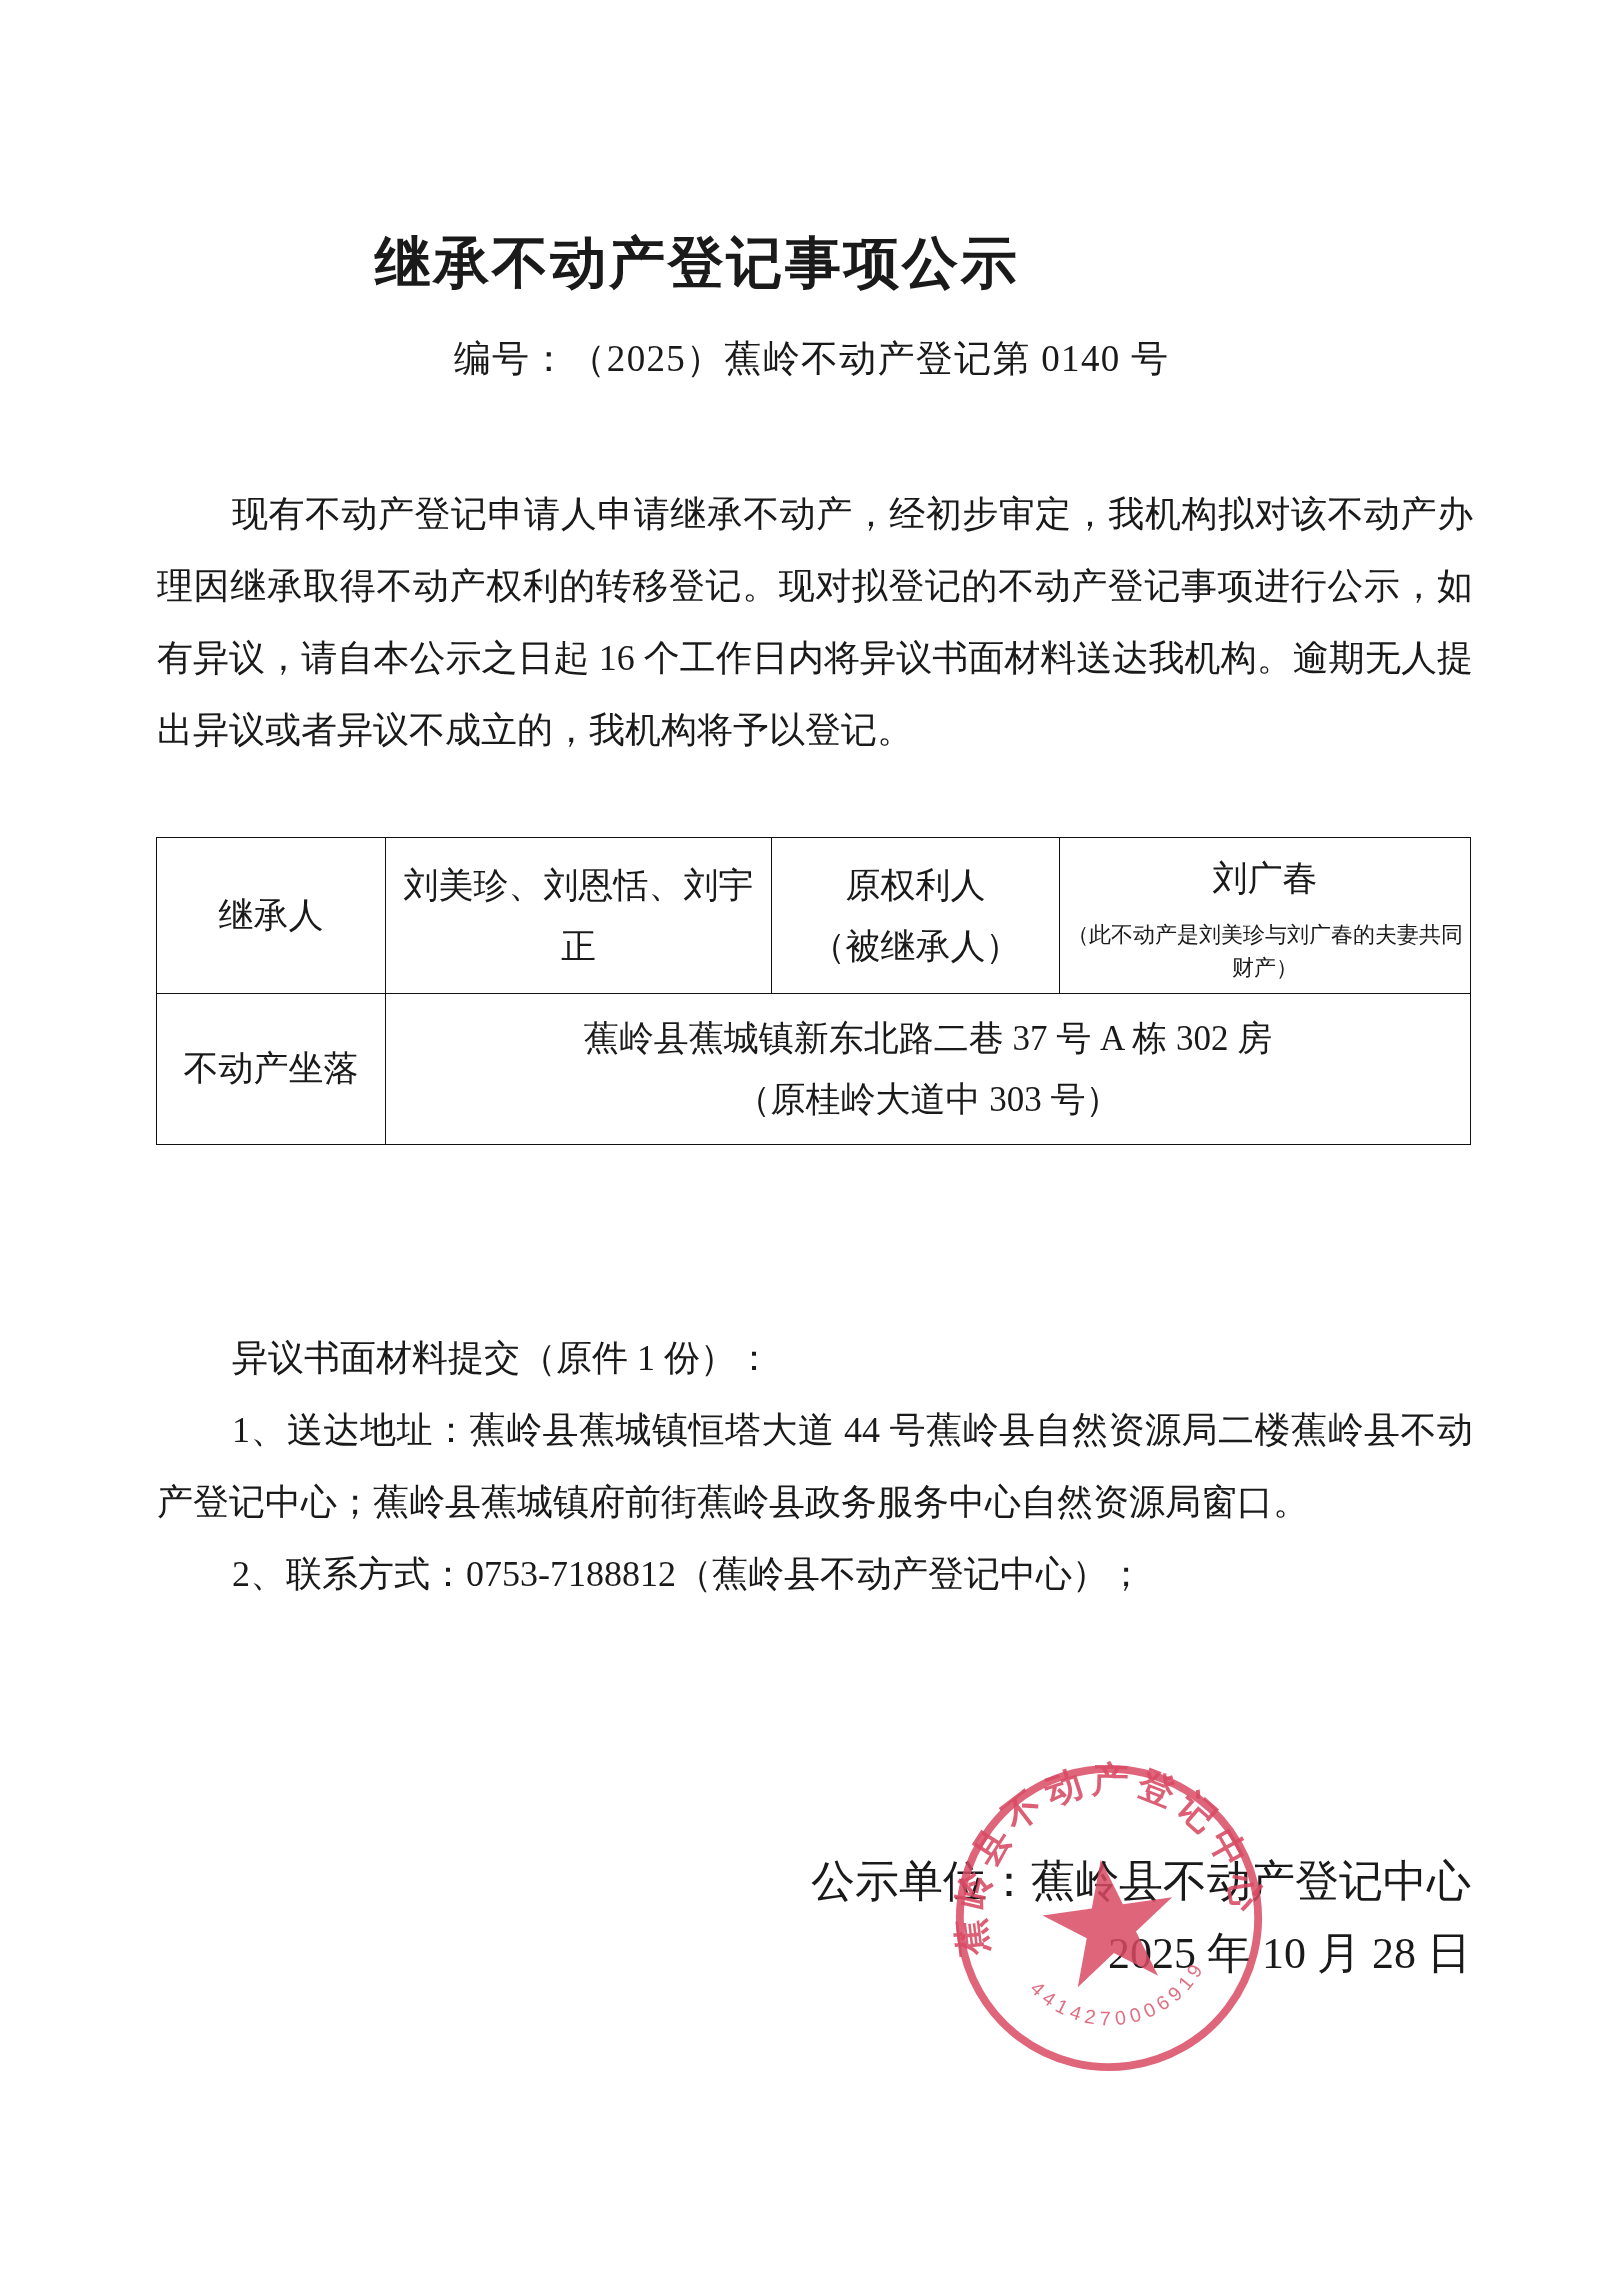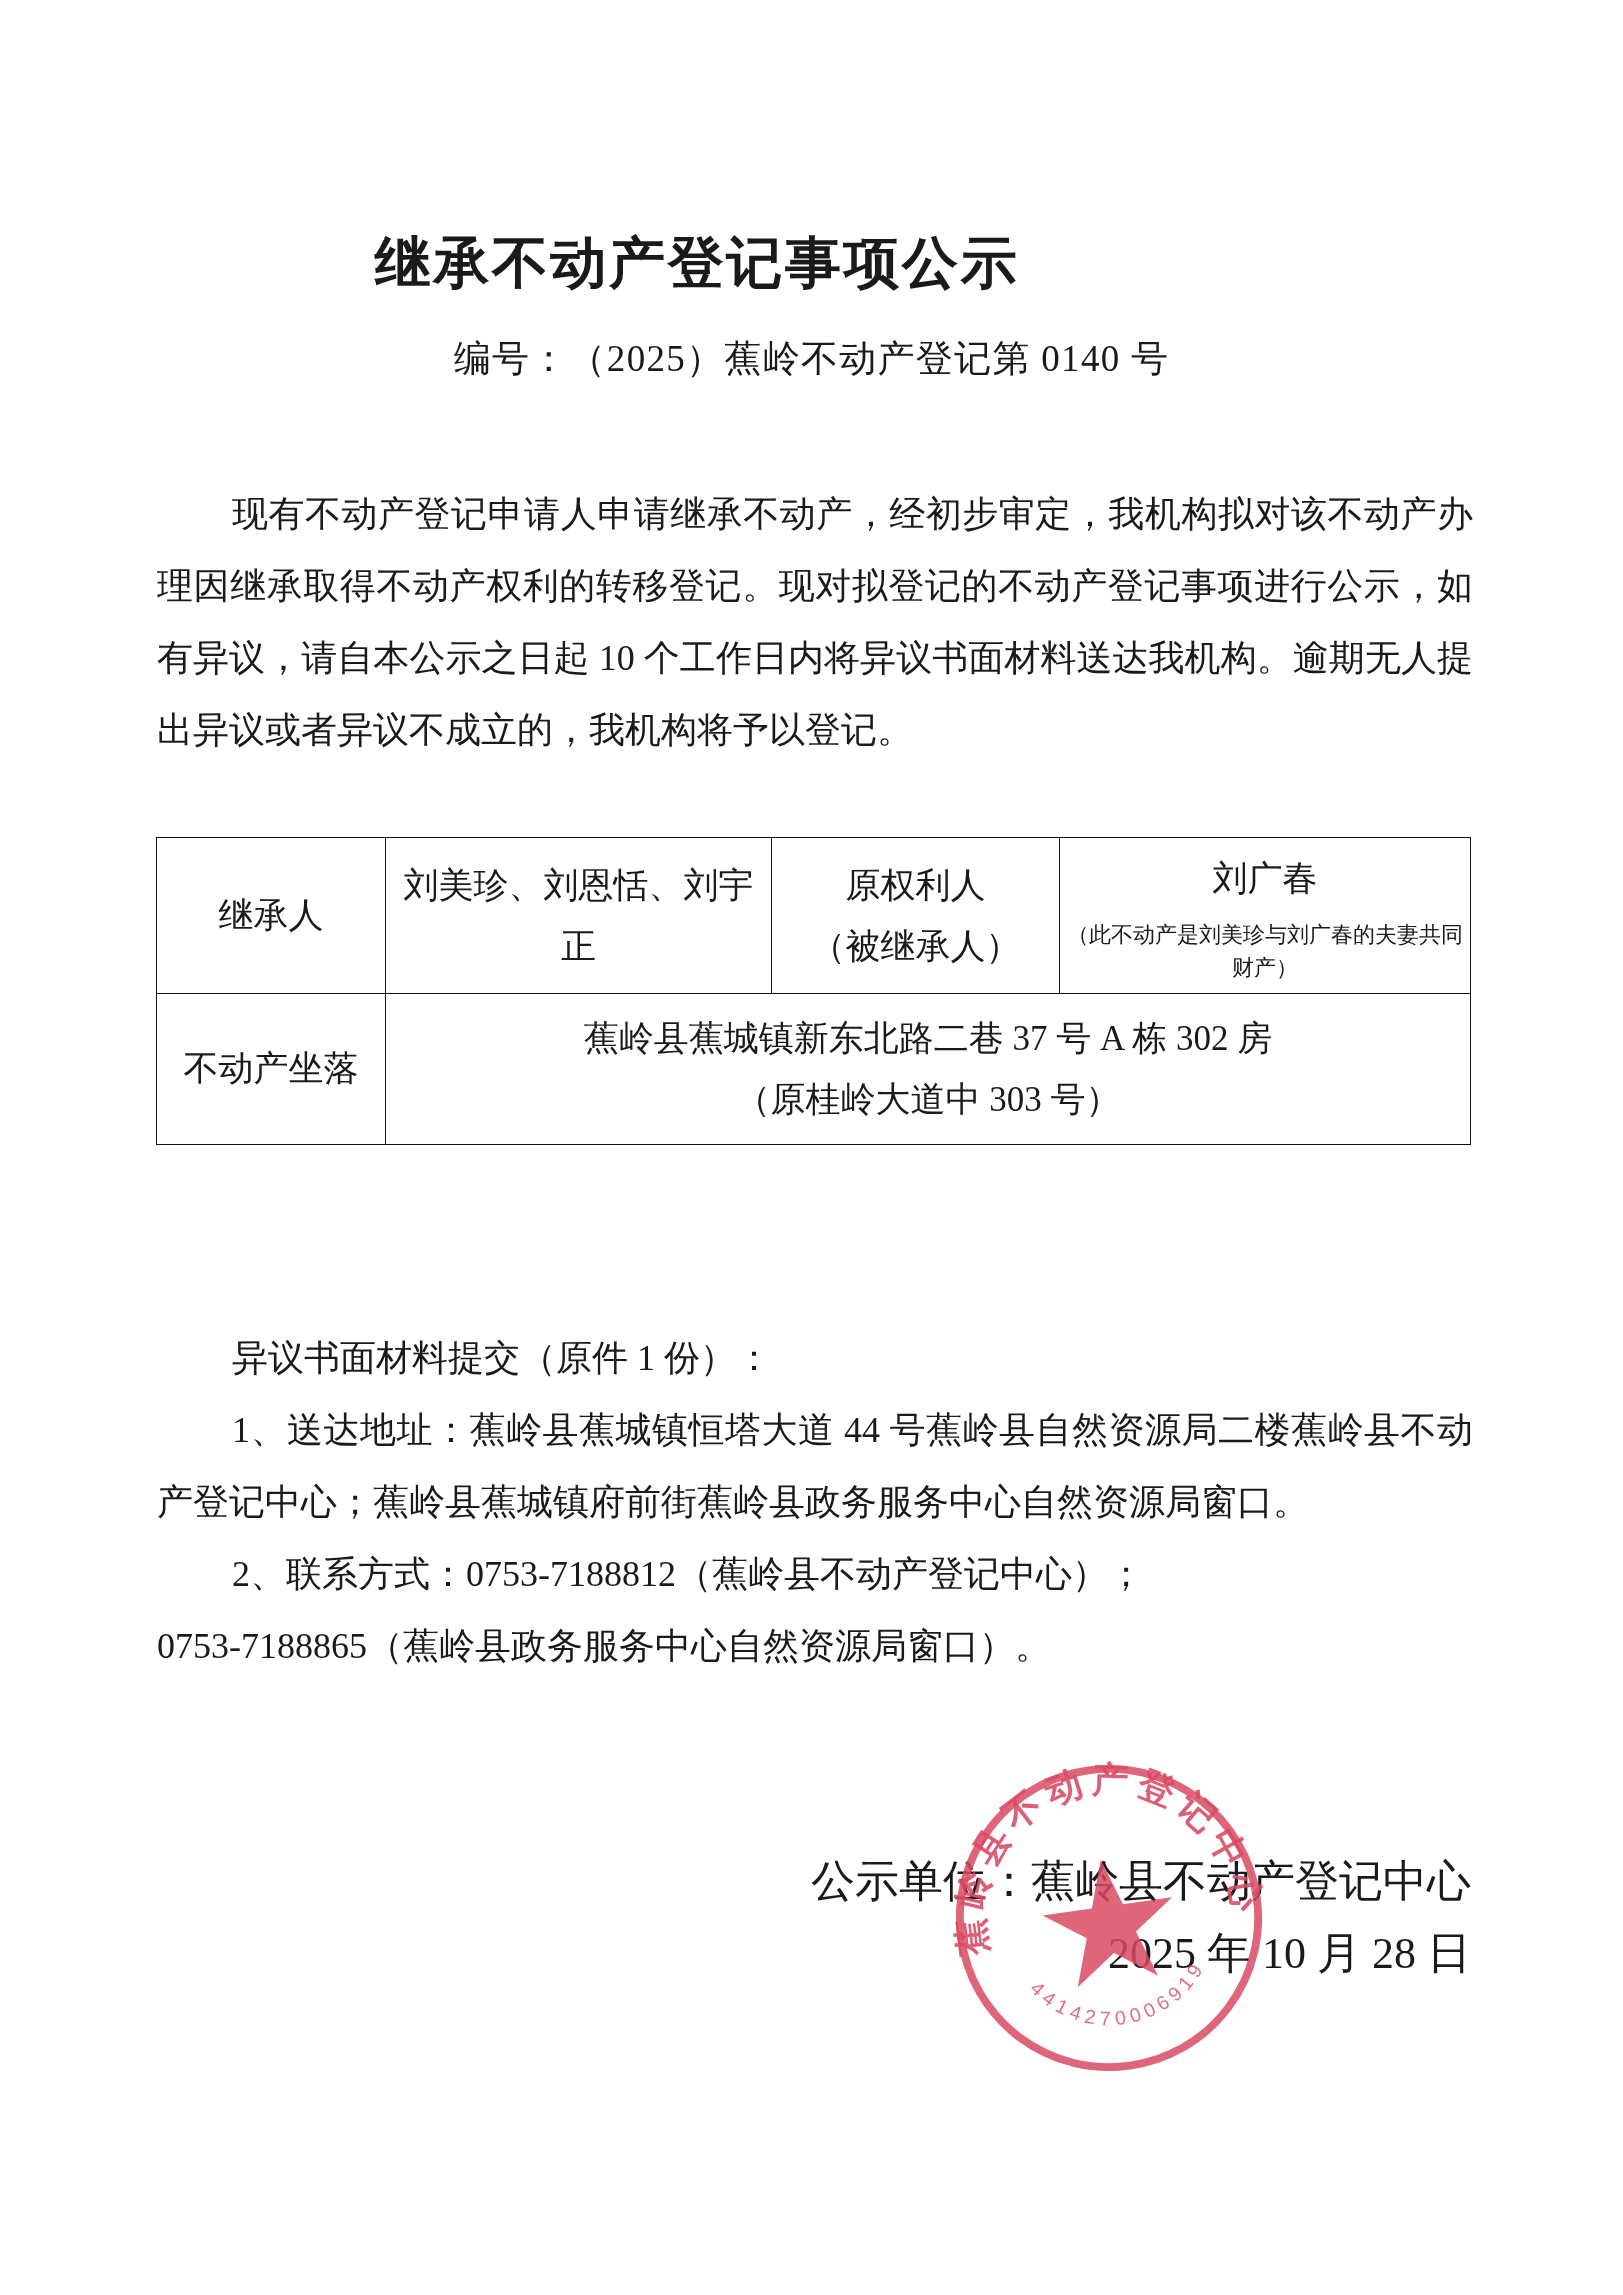--- a/index.html
+++ b/index.html
@@ -123,21 +123,21 @@
 </style>
 </head>
 <body>
 
 <div class="page">
 
   <div class="doc-title">继承不动产登记事项公示</div>
   <div class="doc-number">编号：（2025）蕉岭不动产登记第 0140 号</div>
 
   <div class="body-block">
-    <p>现有不动产登记申请人申请继承不动产，经初步审定，我机构拟对该不动产办理因继承取得不动产权利的转移登记。现对拟登记的不动产登记事项进行公示，如有异议，请自本公示之日起 10 个工作日内将异议书面材料送达我机构。逾期无人提出异议或者异议不成立的，我机构将予以登记。</p>
+    <p>现有不动产登记申请人申请继承不动产，经初步审定，我机构拟对该不动产办理因继承取得不动产权利的转移登记。现对拟登记的不动产登记事项进行公示，如有异议，请自本公示之日起 16 个工作日内将异议书面材料送达我机构。逾期无人提出异议或者异议不成立的，我机构将予以登记。</p>
   </div>
 
   <table class="info">
     <colgroup>
       <col style="width:229px">
       <col style="width:386px">
       <col style="width:288px">
       <col style="width:411px">
     </colgroup>
     <tbody>
@@ -162,21 +162,20 @@
           <span class="big-name">（原桂岭大道中 303 号）</span>
         </td>
       </tr>
     </tbody>
   </table>
 
   <div class="notes-block">
     <p>异议书面材料提交（原件 1 份）：</p>
     <p>1、送达地址：蕉岭县蕉城镇恒塔大道 44 号蕉岭县自然资源局二楼蕉岭县不动产登记中心；蕉岭县蕉城镇府前街蕉岭县政务服务中心自然资源局窗口。</p>
     <p>2、联系方式：0753-7188812（蕉岭县不动产登记中心）；</p>
-    <p class="noindent">0753-7188865（蕉岭县政务服务中心自然资源局窗口）。</p>
   </div>
 
   <div class="sign-block">
     <div>公示单位：蕉岭县不动产登记中心</div>
     <div>2025 年 10 月 28 日</div>
   </div>
 
   <div class="stamp">
     <svg width="314" height="314" viewBox="0 0 480 480" xmlns="http://www.w3.org/2000/svg">
       <g transform="rotate(-8 240 240)">

